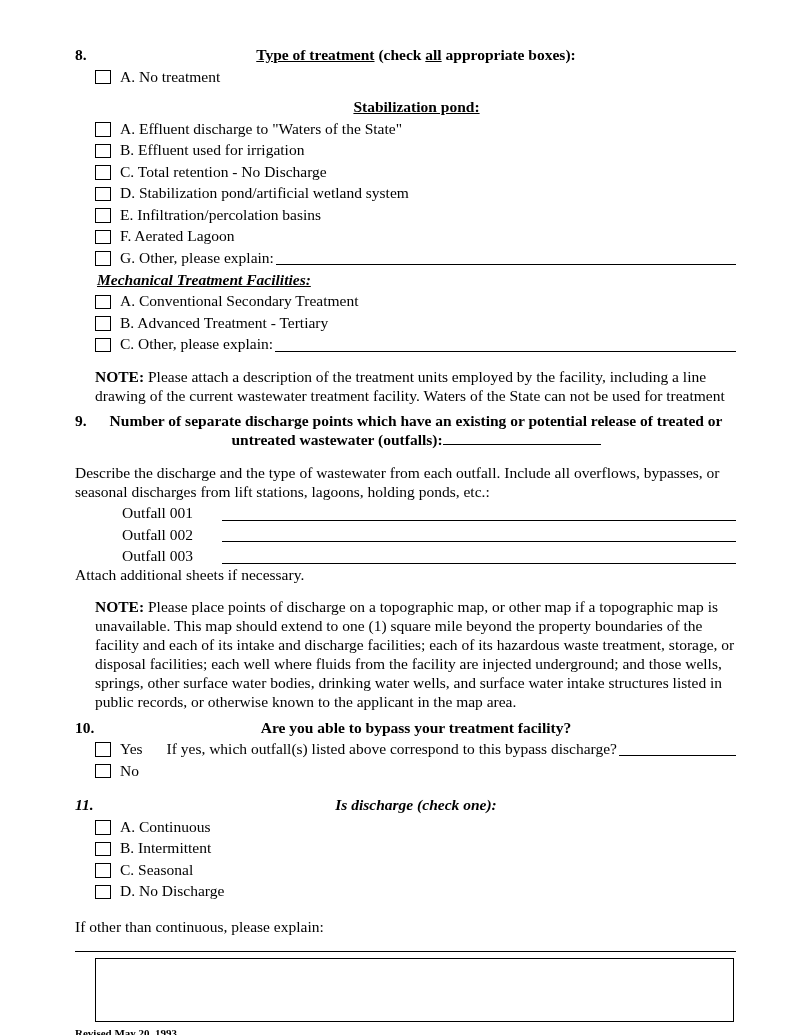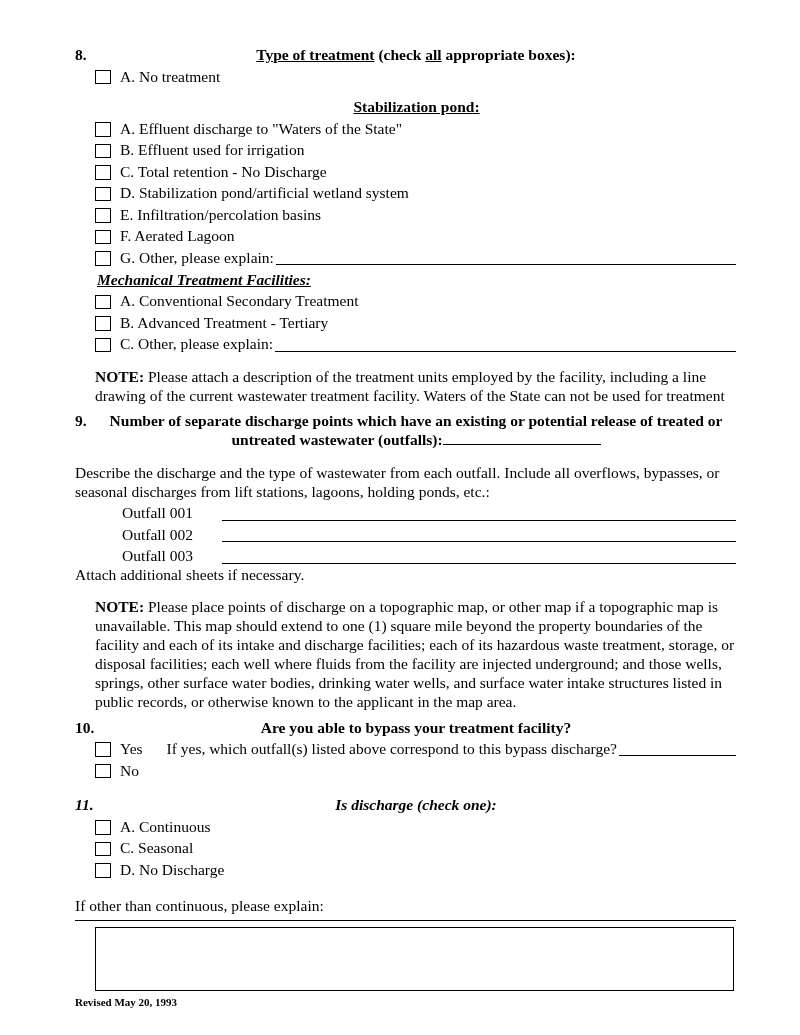--- a/index.html
+++ b/index.html
@@ -32,21 +32,21 @@
   .mt-q9 { margin-top:6px; }
   .mt-desc { margin-top:14px; }
   .mt-note2 { margin-top:13px; }
   .mt-q10 { margin-top:7px; }
   .mt-q11 { margin-top:16px;font-style:italic; }
   .mt-explain { margin-top:17px; }
   .outfall-row { display:flex; align-items:center; margin-left:47px; margin-top:2.6px; }
   .outfall-label { width:98px; flex-shrink:0; }
   .outfalls-blank { width:158px; border-bottom-width:1.8px; vertical-align:baseline; }
   .yes-question { margin-left:24px; white-space:nowrap; }
-  .explain-row { border-bottom:1.6px solid #000; padding-bottom:4px; }
+  .explain-row { border-bottom:1.6px solid #000; padding-bottom:14px; }
   .explain-box { margin-left:20px; margin-right:2px; height:64px; border:1.8px solid #000; margin-top:6px; background:#fff; }
   .footer { font-weight:700; font-size:11px; margin-top:5px; }
 </style>
 </head>
 <body>
 
 <div class="page">
 
   <div class="q-row">
     <span class="qnum bold">8.</span>
@@ -153,20 +153,24 @@
   <div class="q-row mt-q11">
     <span class="qnum bold">11.</span>
     <span class="bold q-text">Is discharge (check one):</span>
   </div>
   <div class="check-row ind1">
     <span class="checkbox"></span>
     <span class="cb-label">A. Continuous</span>
   </div>
   <div class="check-row ind1">
     <span class="checkbox"></span>
+    <span class="cb-label">B. Intermittent</span>
+  </div>
+  <div class="check-row ind1">
+    <span class="checkbox"></span>
     <span class="cb-label">C. Seasonal</span>
   </div>
   <div class="check-row ind1">
     <span class="checkbox"></span>
     <span class="cb-label">D. No Discharge</span>
   </div>
 
   <div class="explain-row mt-explain">
     <span>If other than continuous, please explain:</span>
   </div>

